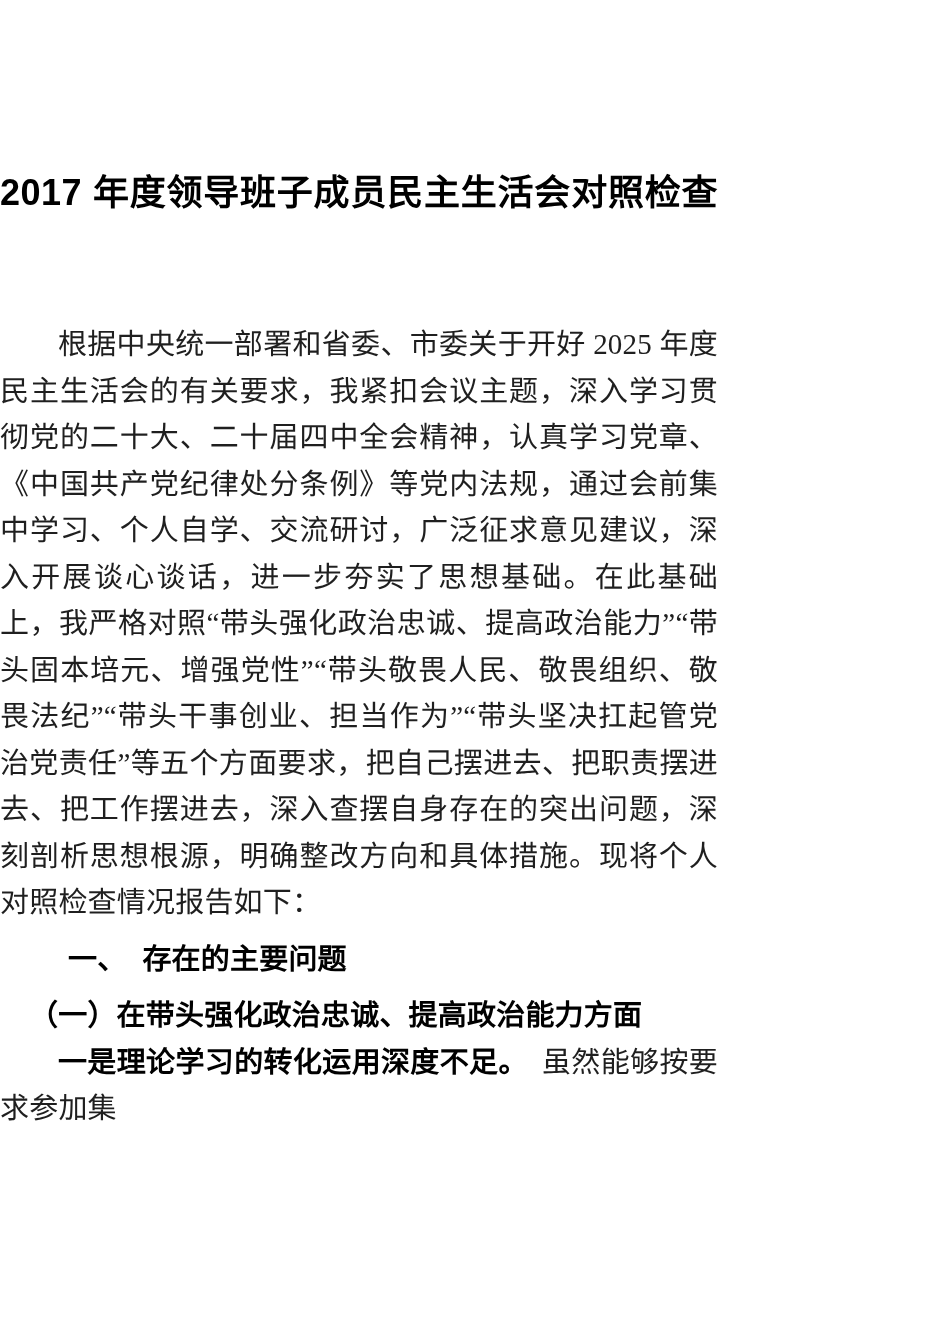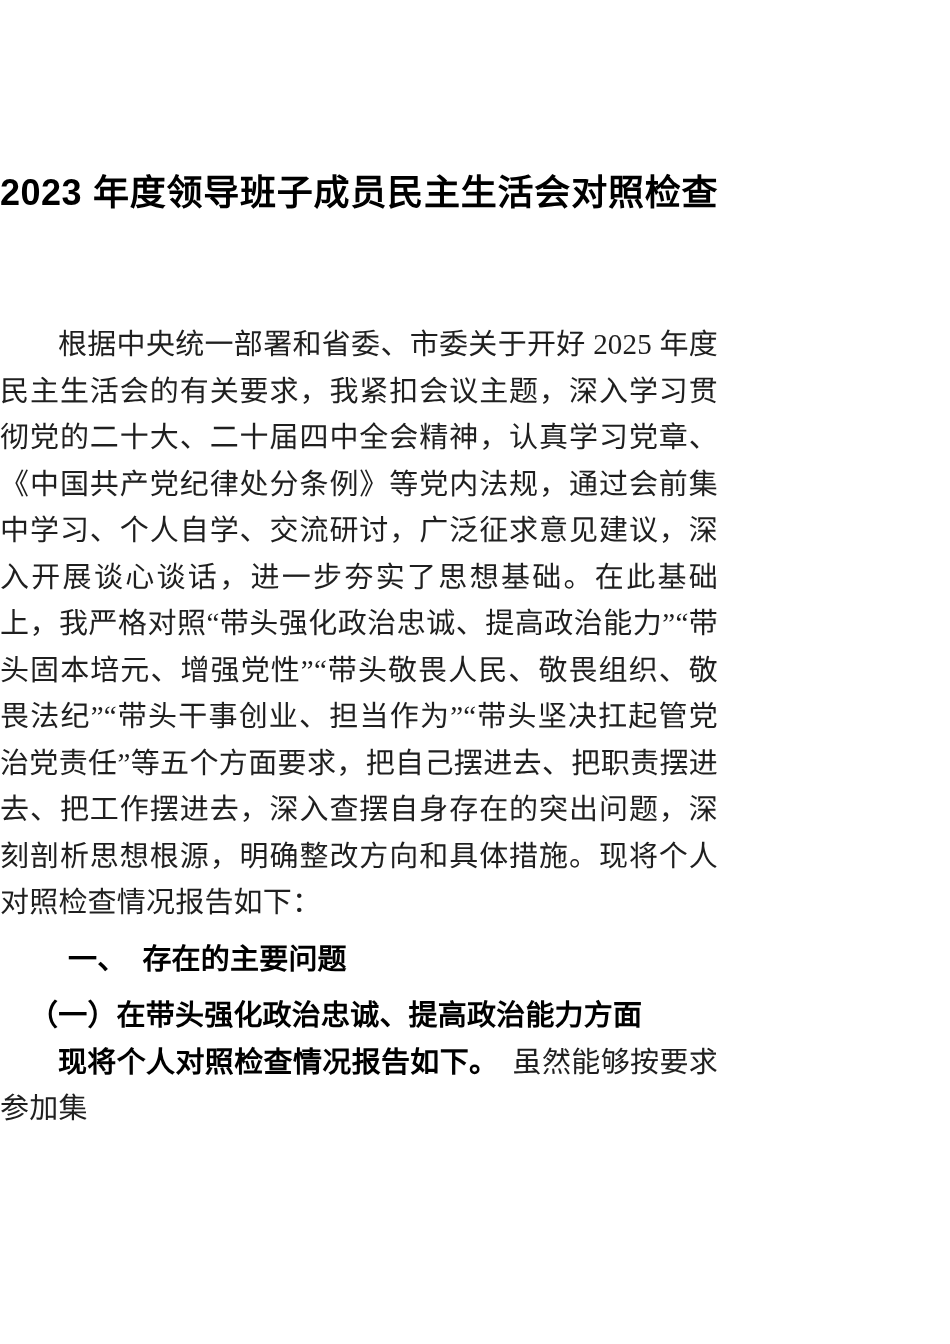--- a/index.html
+++ b/index.html
@@ -115,35 +115,35 @@
   .lead-gap { display: inline-block; width: 14px; }
 
   .num-gap { display: inline-block; width: 16px; }
 </style>
 </head>
 <body>
 
 <div class="page">
 
   <h1 class="doc-title">
-    <span class="title-line-1">2023 年度领导班子成员民主生活会对照检查</span>
+    <span class="title-line-1">2017 年度领导班子成员民主生活会对照检查</span>
   </h1>
 
   <div class="body-block">
 
     <p class="para">根据中央统一部署和省委、市委关于开好 2025 年度民主生活会的有关要求，我紧扣会议主题，深入学习贯彻党的二十大、二十届四中全会精神，认真学习党章、《中国共产党纪律处分条例》等党内法规，通过会前集中学习、个人自学、交流研讨，广泛征求意见建议，深入开展谈心谈话，进一步夯实了思想基础。在此基础上，我严格对照“带头强化政治忠诚、提高政治能力”“带头固本培元、增强党性”“带头敬畏人民、敬畏组织、敬畏法纪”“带头干事创业、担当作为”“带头坚决扛起管党治党责任”等五个方面要求，把自己摆进去、把职责摆进去、把工作摆进去，深入查摆自身存在的突出问题，深刻剖析思想根源，明确整改方向和具体措施。现将个人对照检查情况报告如下：</p>
 
     <p class="heading-1">
       <span>一、</span><span class="num-gap"></span><span>存在的主要问题</span>
     </p>
 
     <p class="heading-2">
       <span>（一）</span><span>在带头强化政治忠诚、提高政治能力方面</span>
     </p>
 
 
     <p class="para-lead">
-      <span class="lead-bold">现将个人对照检查情况报告如下。</span><span class="lead-gap"></span><span>虽然能够按要求参加集</span>
+      <span class="lead-bold">一是理论学习的转化运用深度不足。</span><span class="lead-gap"></span><span>虽然能够按要求参加集</span>
     </p>
 
   </div>
 
 </div>
 
 </body></html>

